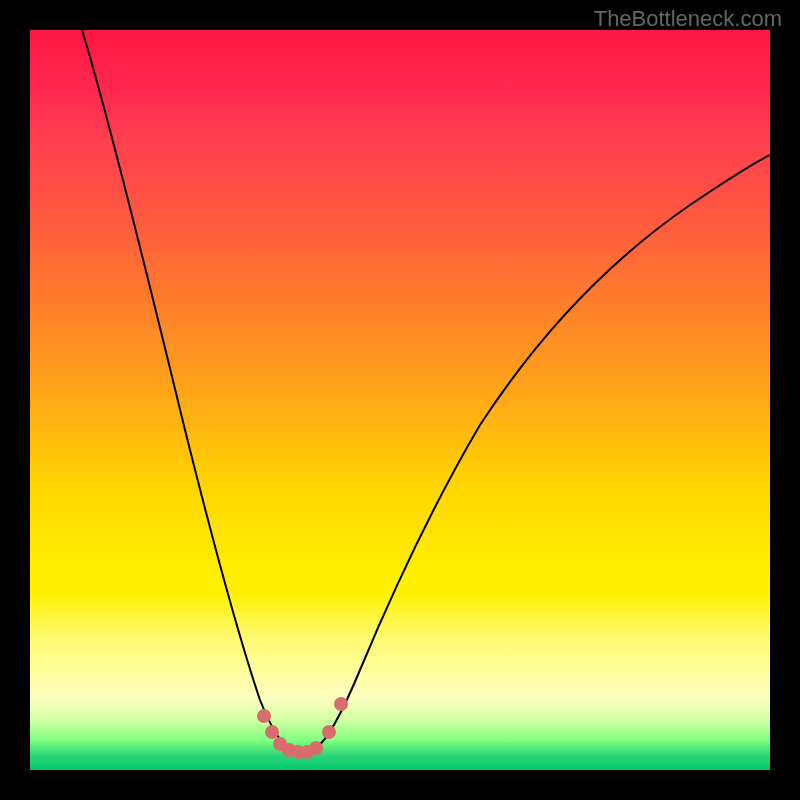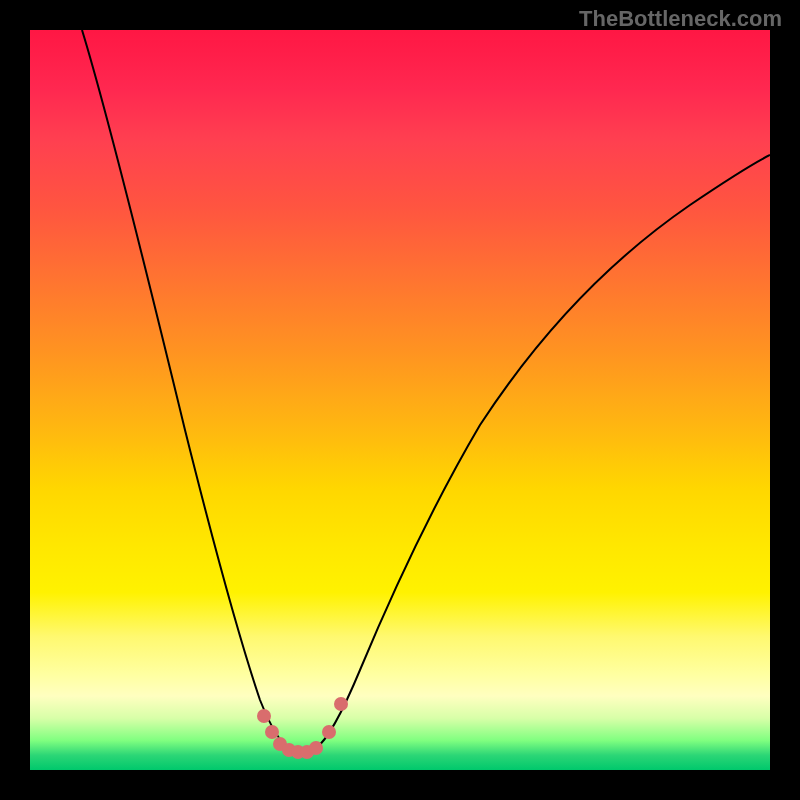--- a/index.html
+++ b/index.html
@@ -13,21 +13,21 @@
       background: #000;
       position: relative;
       font-family: Arial, sans-serif;
     }
     .watermark {
       position: absolute;
       top: 6px;
       right: 18px;
       color: #666;
       font-size: 22px;
-      font-weight: bold;
+      font-weight: normal;
       z-index: 10;
       margin-left: 32px;
     }
     .chart-area {
       position: absolute;
       top: 30px;
       left: 30px;
       width: 740px;
       height: 740px;
       overflow: hidden;

